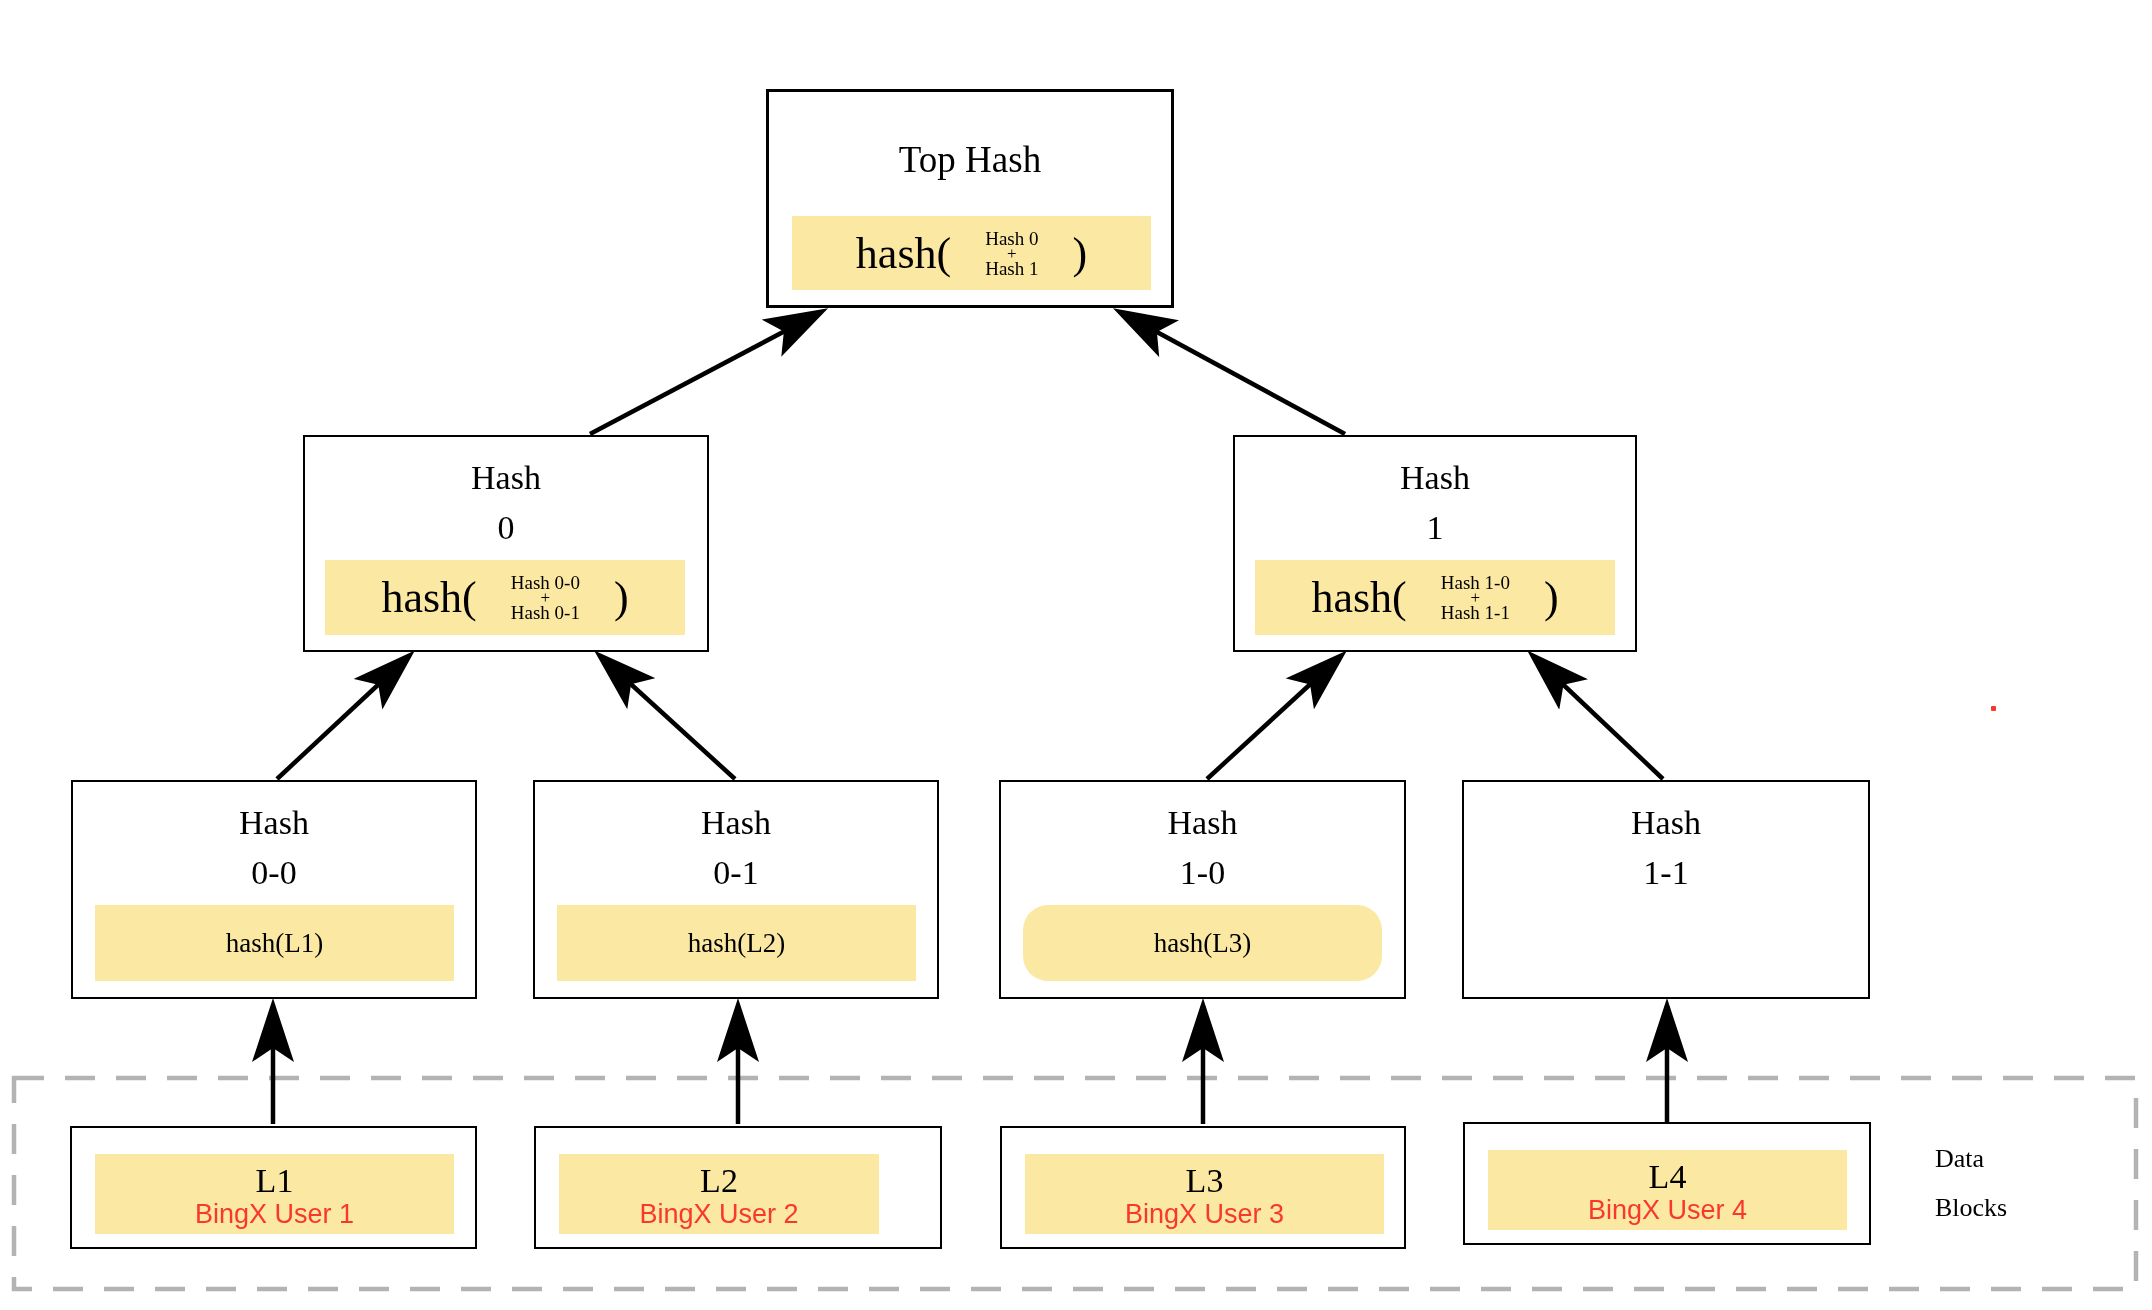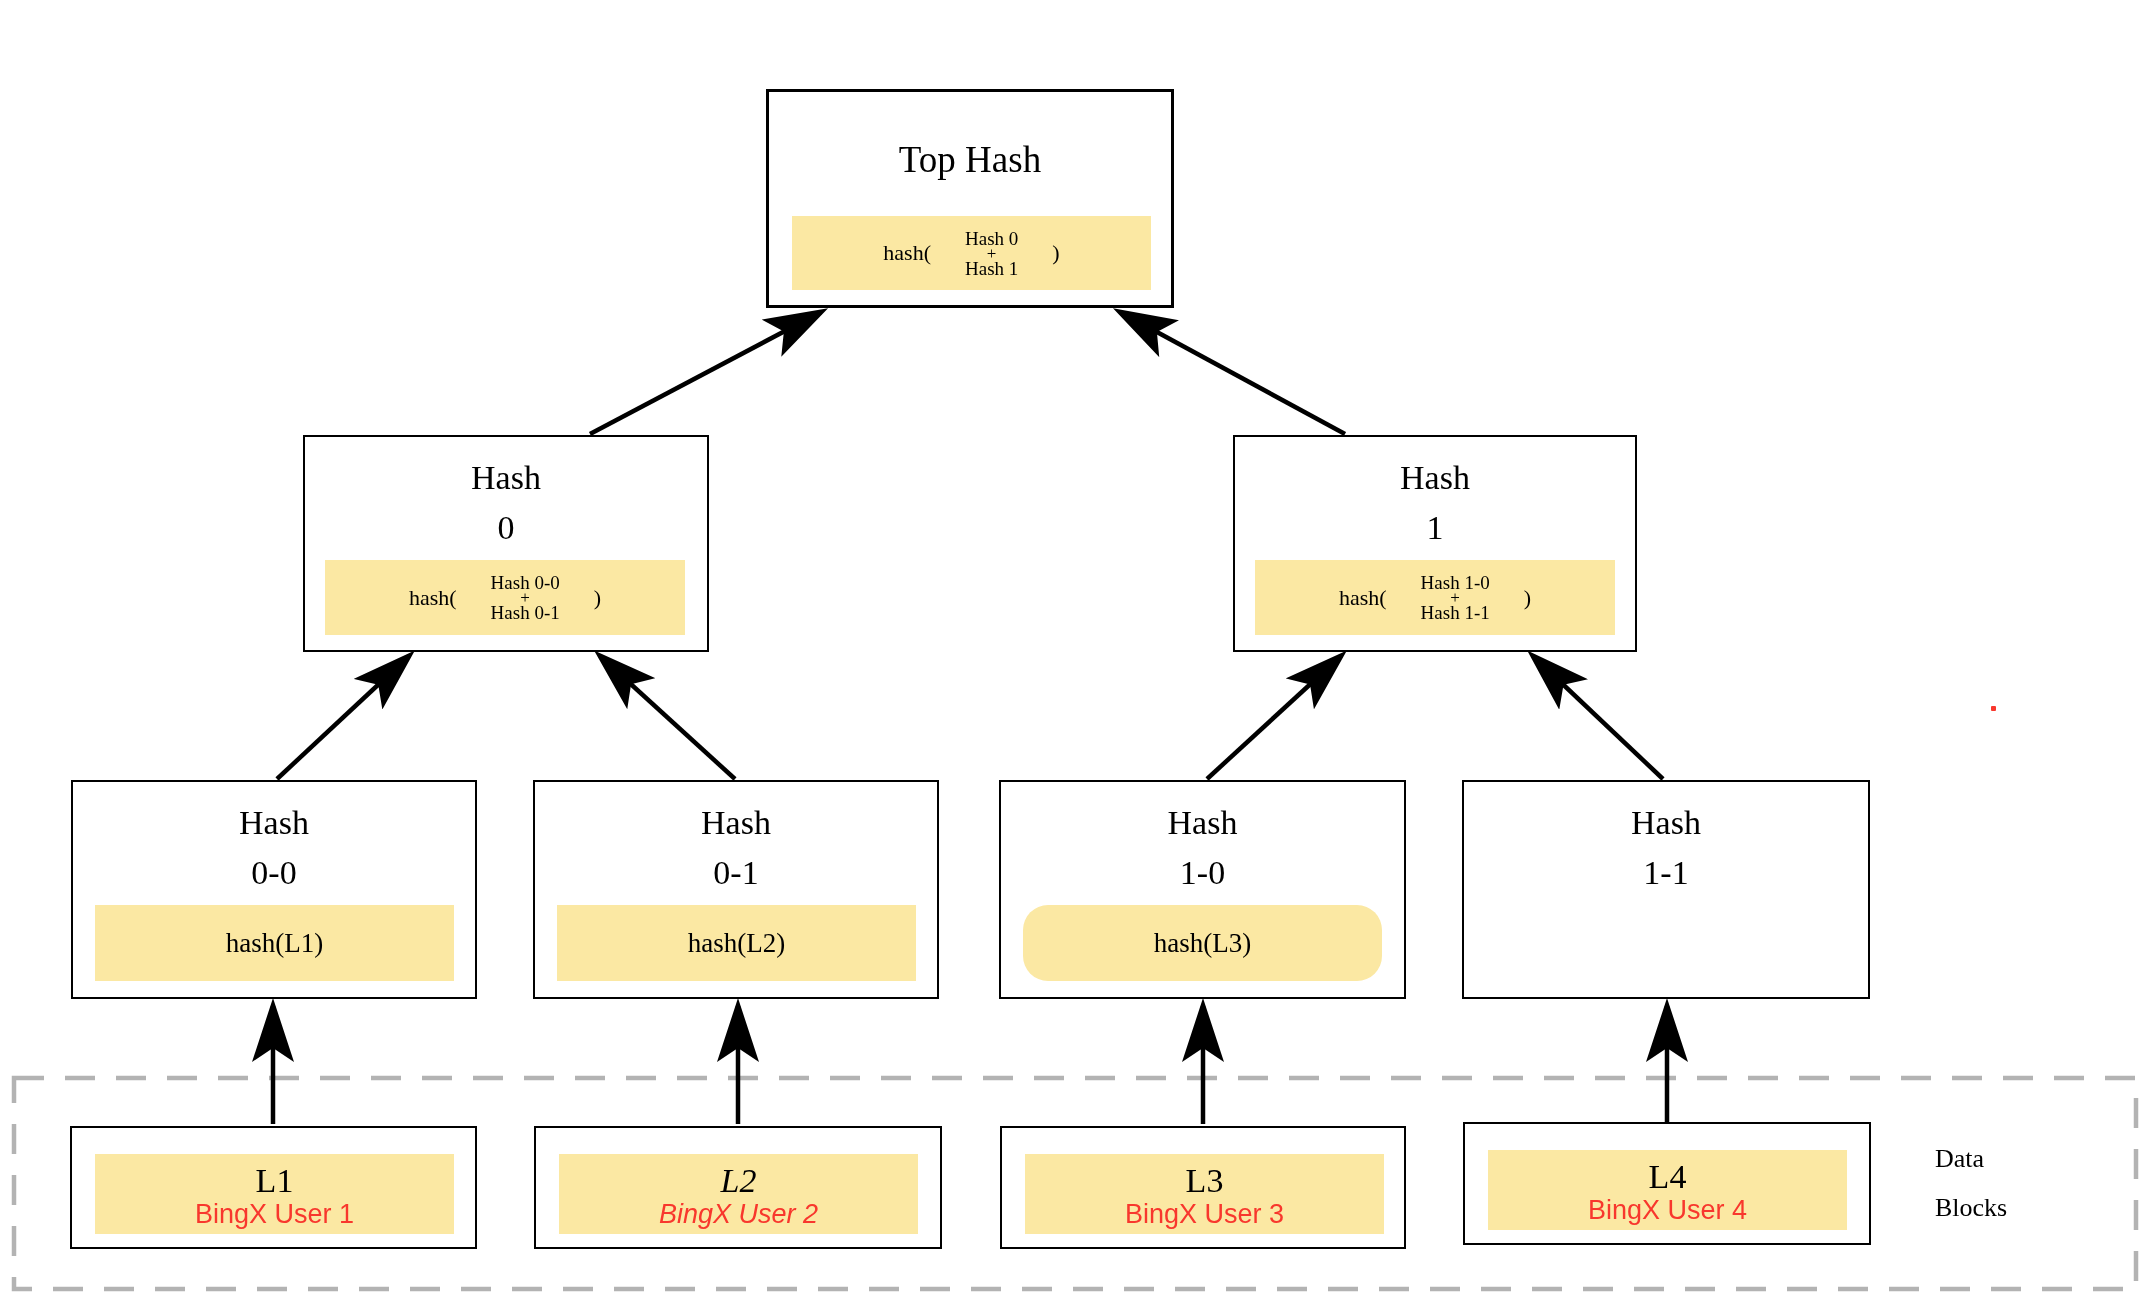--- a/index.html
+++ b/index.html
@@ -30,21 +30,21 @@
   .band{
     position:absolute;
     background:#FBE8A3;
   }
   .formula{
     display:flex;
     align-items:center;
     justify-content:center;
     gap:34px;
   }
-  .formula .big{font-size:22px;}
+  .formula .big{font-size:44px;}
   .formula .stack{display:inline-block;text-align:center;font-size:19px;line-height:17px;}
   .formula .stack span{display:block;}
   .formula .stack .op{font-size:17px;line-height:13px;}
   .leaf-band{
     display:flex;align-items:center;justify-content:center;
     font-size:27px;
   }
   .block-band{
     display:flex;flex-direction:column;align-items:center;justify-content:center;
     padding-top:2px;
@@ -176,21 +176,21 @@
   </div>
 
   <div class="node" style="left:70px;top:1126px;width:407px;height:123px;">
     <div class="band block-band" style="left:23px;top:26px;width:359px;height:78px;">
       <span class="block-label">L1</span>
       <span class="block-user">BingX User 1</span>
     </div>
   </div>
 
   <div class="node" style="left:534px;top:1126px;width:408px;height:123px;">
-    <div class="band block-band" style="left:23px;top:26px;width:359px;height:78px;font-style:italic;">
+    <div class="band block-band" style="left:23px;top:26px;width:320px;height:78px;">
       <span class="block-label">L2</span>
       <span class="block-user">BingX User 2</span>
     </div>
   </div>
 
   <div class="node" style="left:1000px;top:1126px;width:406px;height:123px;">
     <div class="band block-band" style="left:23px;top:26px;width:359px;height:78px;">
       <span class="block-label">L3</span>
       <span class="block-user">BingX User 3</span>
     </div>

